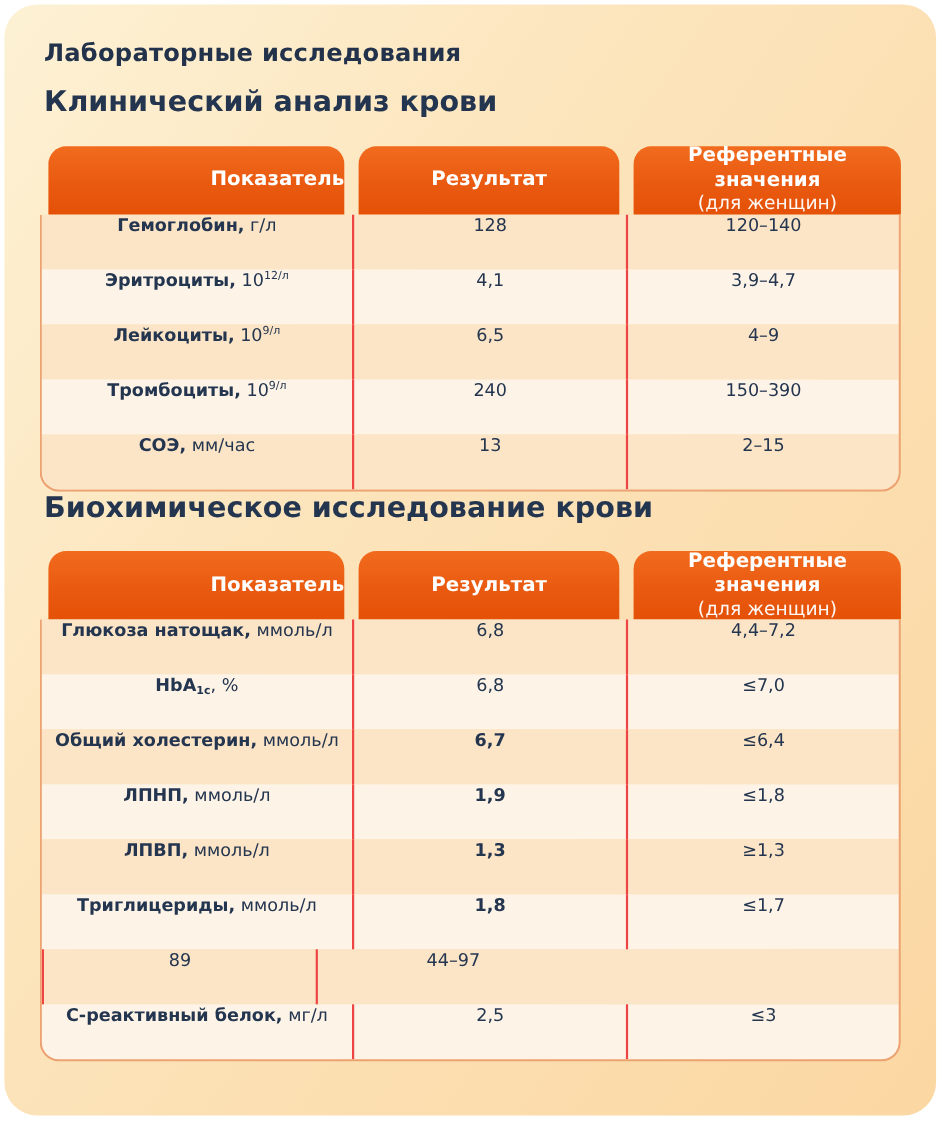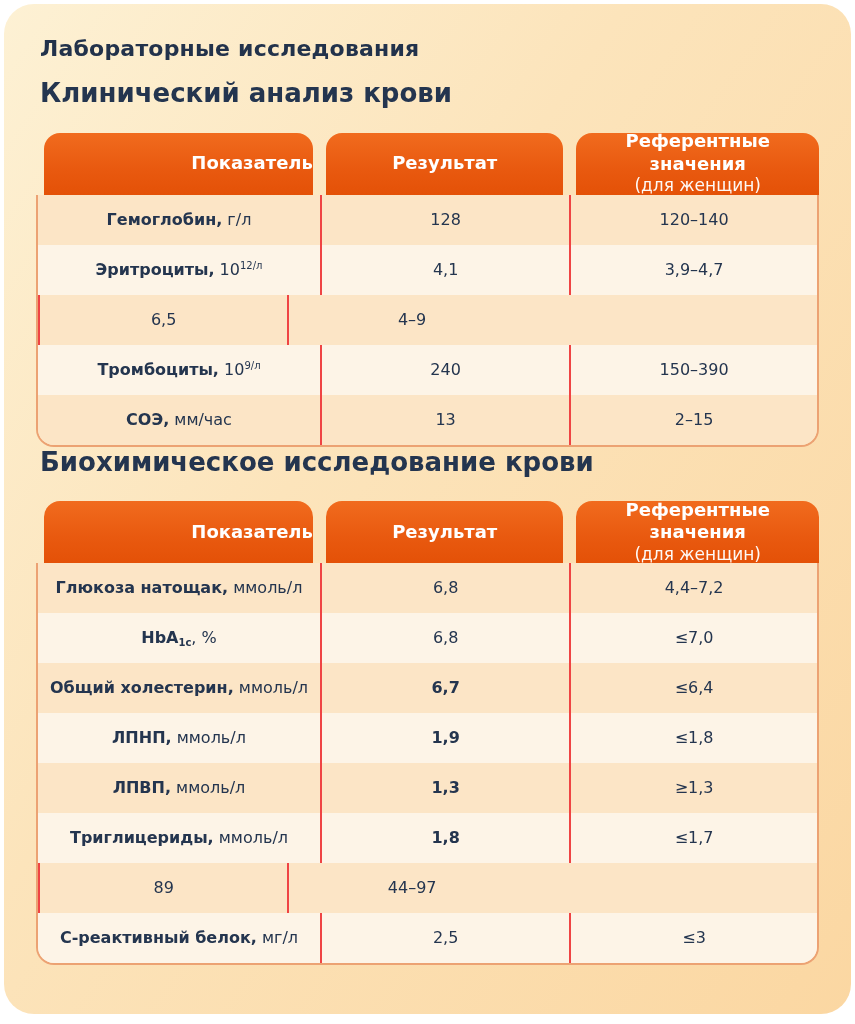--- a/index.html
+++ b/index.html
@@ -24,21 +24,21 @@
           color:#ffffff;text-align:center;}
   .hcell:first-child .hblock{margin-left:8px;align-items:flex-end;}
   .hcell:last-child .hblock{margin-right:0;}
   .hlabel{font-size:18px;font-weight:700;line-height:1.25;}
   .hsub{font-size:17px;font-weight:400;line-height:1.25;color:rgba(255,255,255,.96);}
   
   .tbody{border:2px solid #eca273;border-top:none;border-radius:0 0 18px 18px;overflow:hidden;}
   .trow{display:flex;height:50px;}
   .trow:nth-child(odd){background:#fce5c6;}
   .trow:nth-child(even){background:#fdf4e7;}
-  .cell{box-sizing:border-box;display:flex;align-items:center;justify-content:center;
+  .cell{box-sizing:border-box;display:flex;justify-content:center;
         text-align:center;color:#24354f;font-size:16px;padding:0 10px;}
   .cell.c2,.cell.c3{border-left:2px solid #ef4444;}
   .bold{font-weight:700;}
   .unit{font-weight:400;}
   sup,sub{font-size:10px;line-height:0;}
   sub{vertical-align:-3px;}
   sup{vertical-align:6px;}
 </style>
 </head>
 <body>
@@ -87,20 +87,23 @@
             </div>
     <div class="cell c2">
               <span>4,1</span>
             </div>
     <div class="cell c3">
               <span>3,9–4,7</span>
             </div>
   </div>
 
   <div class="trow">
+    <div class="cell c1">
+              <span><span class="bold">Лейкоциты,</span><sub class="bold"></sub><span class="unit"> 10</span><sup class="unit">9/л</sup></span>
+            </div>
     <div class="cell c2">
               <span>6,5</span>
             </div>
     <div class="cell c3">
               <span>4–9</span>
             </div>
   </div>
 
   <div class="trow">
     <div class="cell c1">

